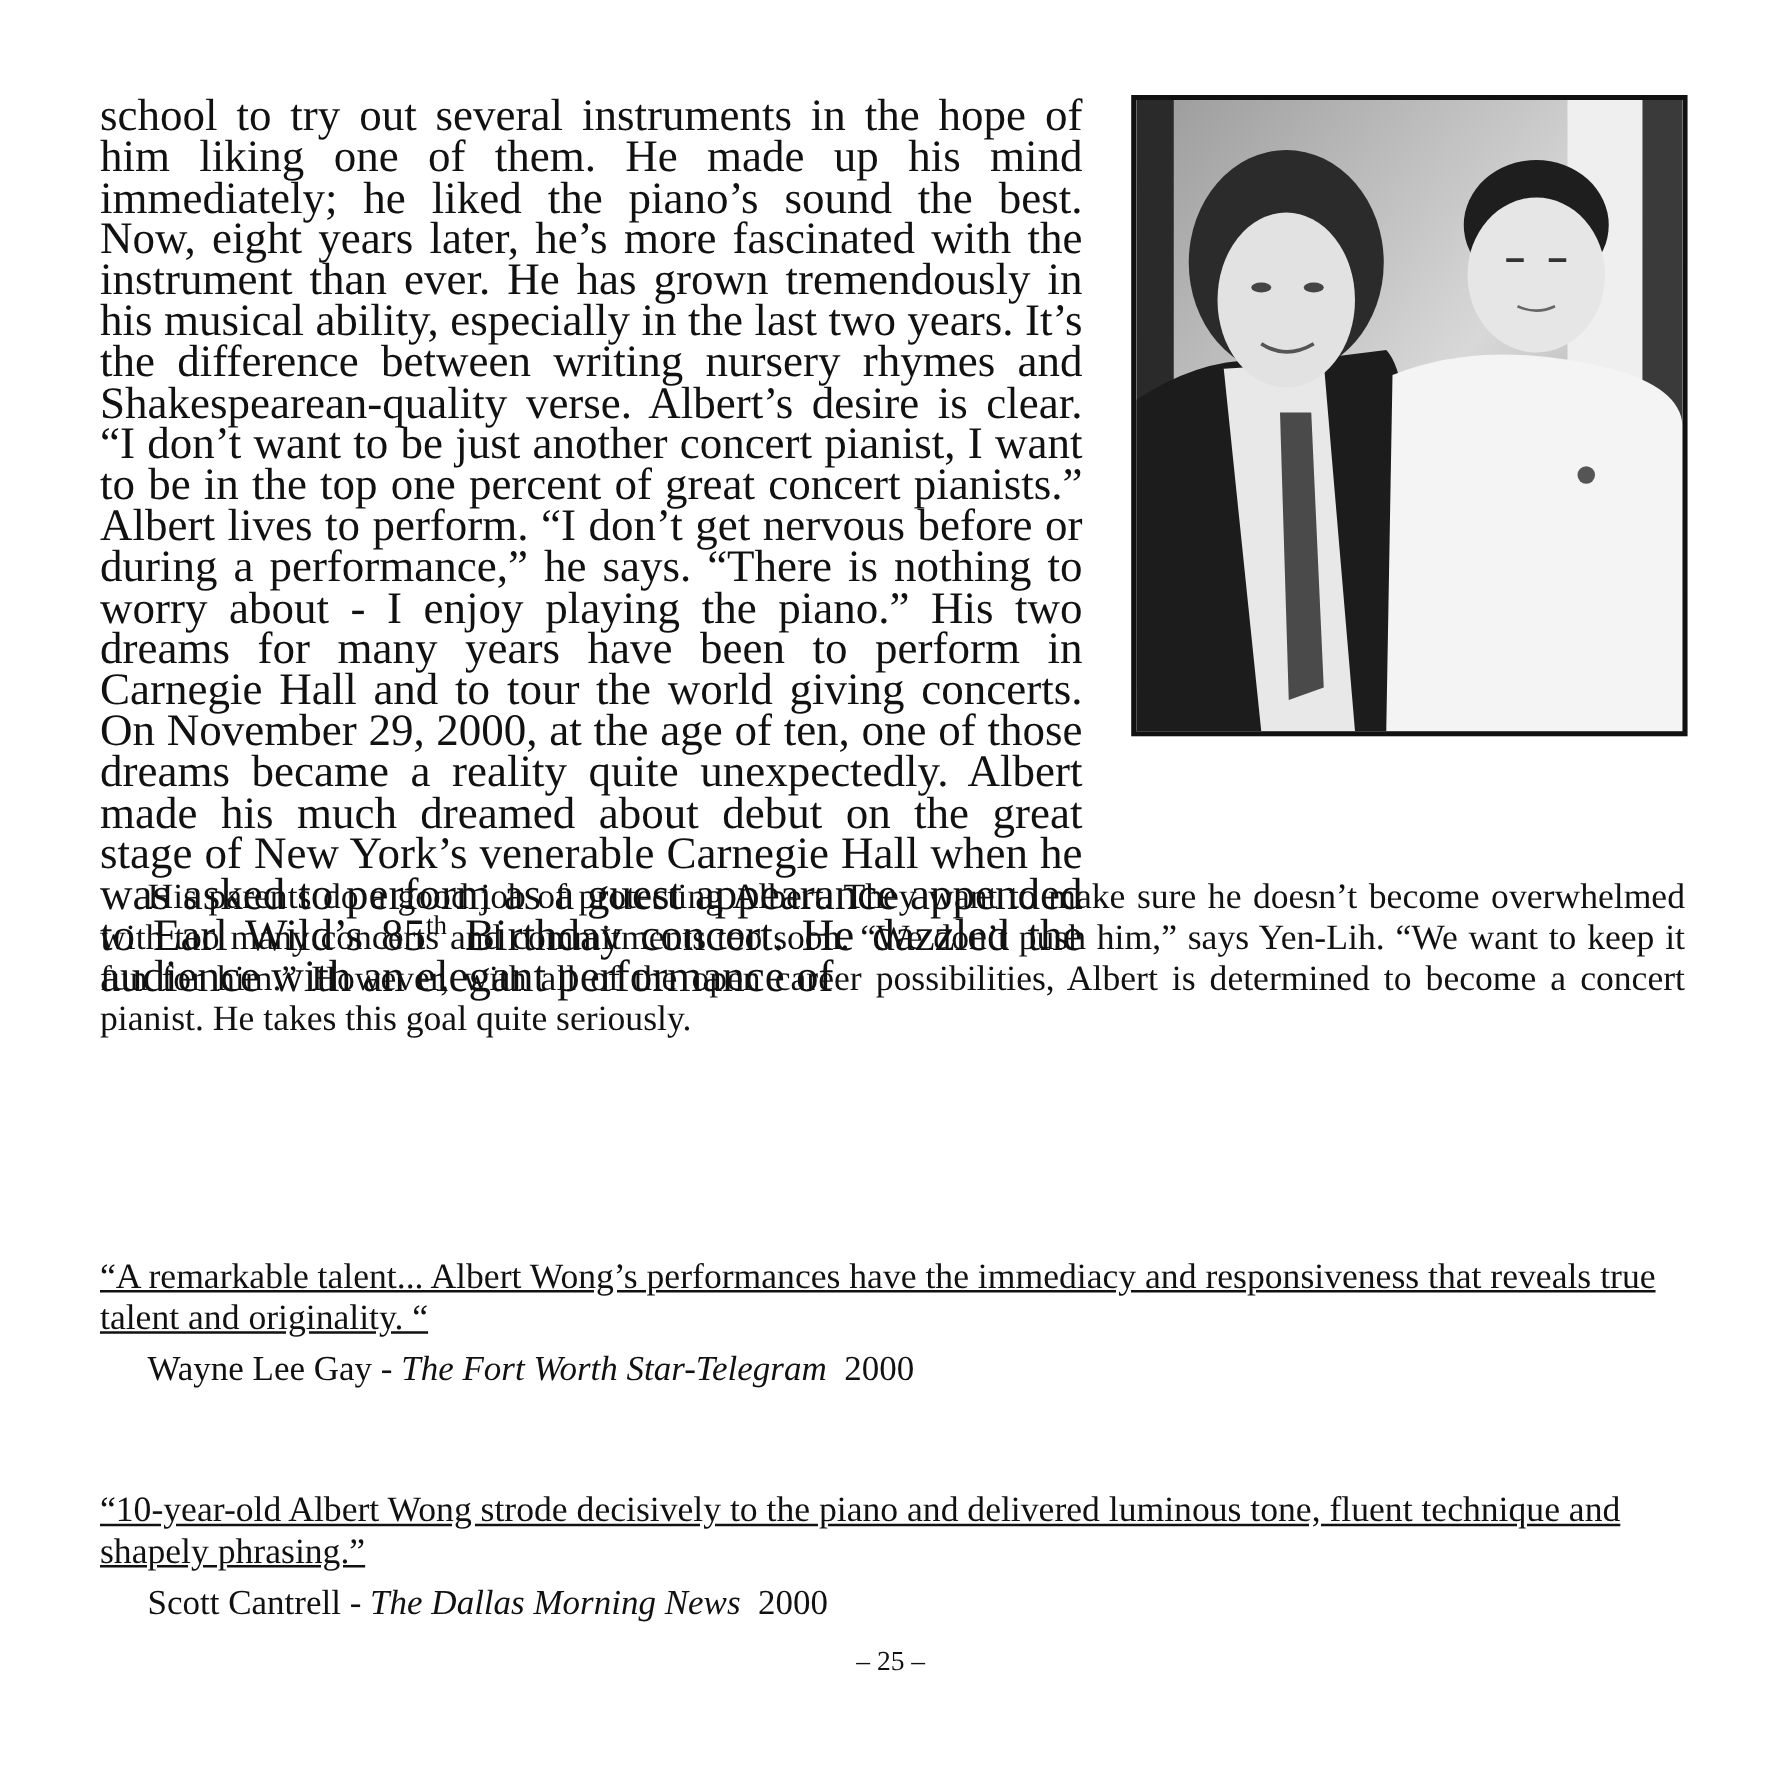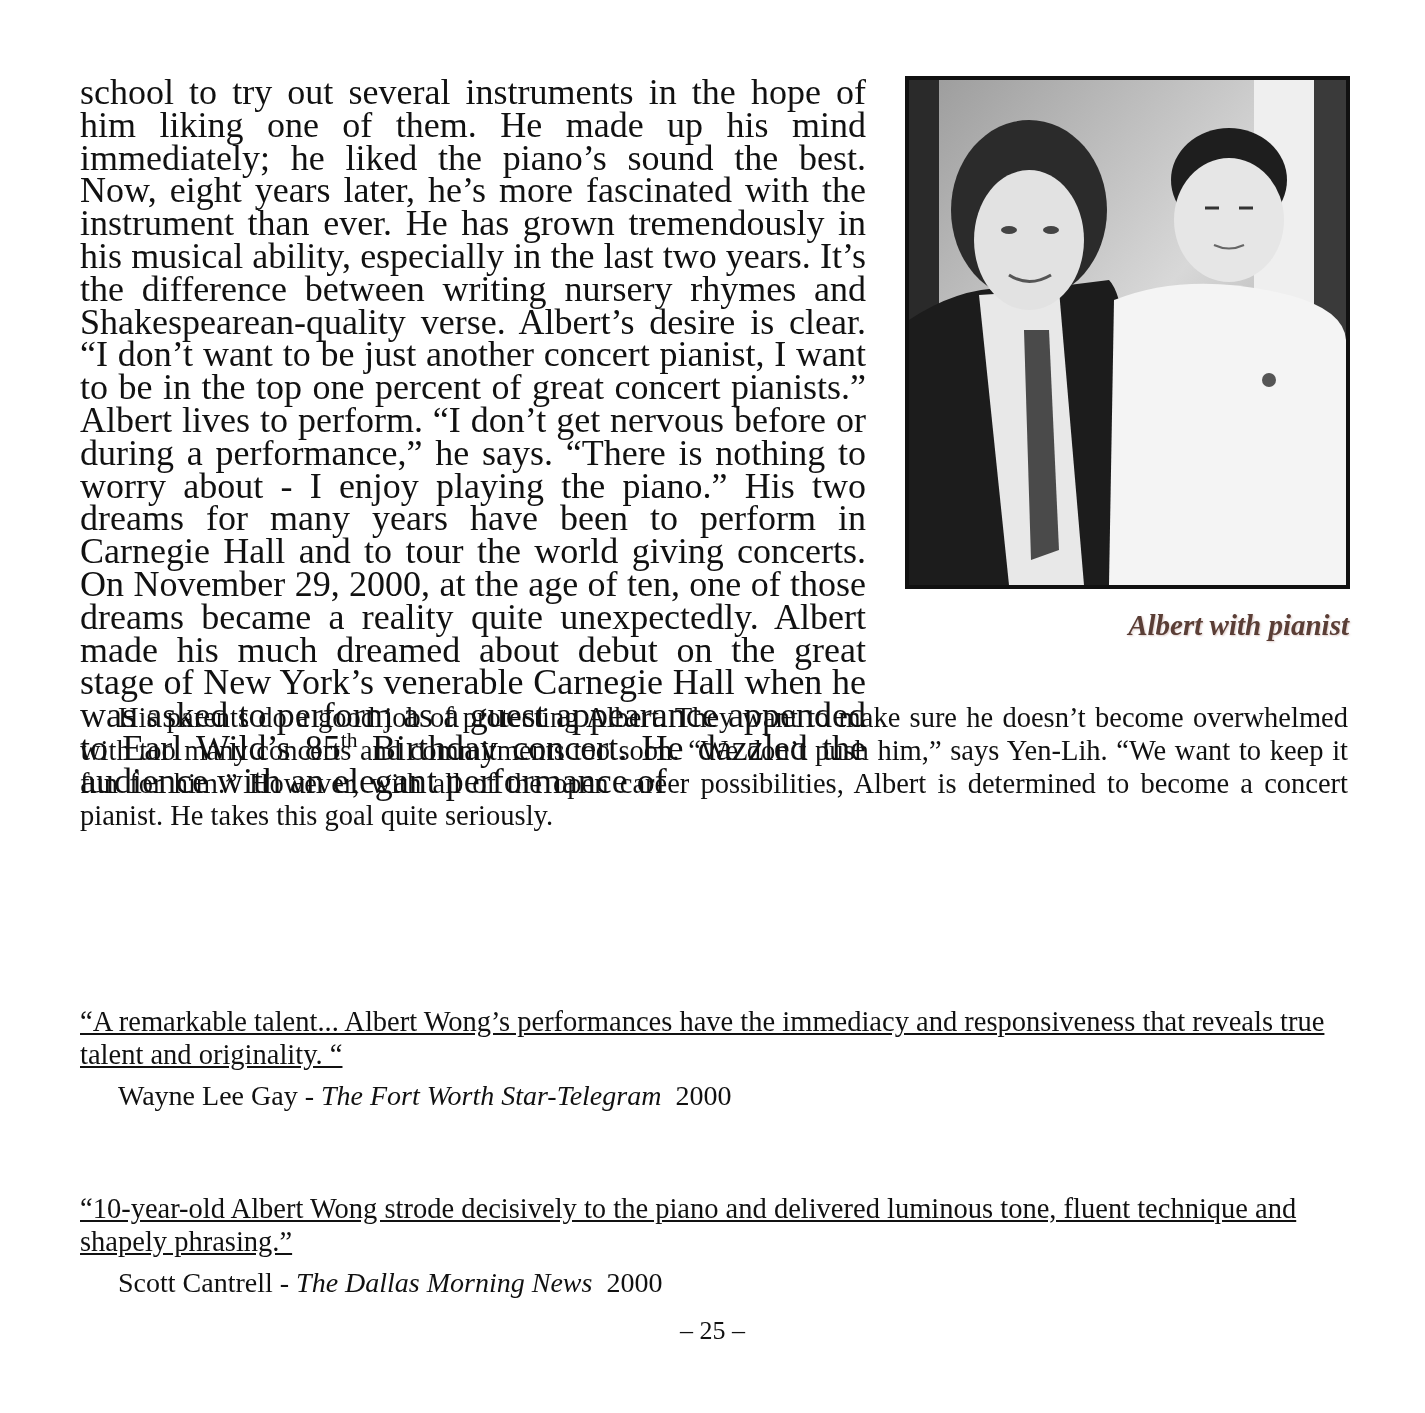--- a/index.html
+++ b/index.html
@@ -14,21 +14,21 @@
   .indent { text-indent: 38px; }
   .photo { position: absolute; left: 905px; top: 76px; width: 445px; height: 513px;
            border: 4px solid #111; box-sizing: border-box; overflow: hidden;
            background: #cfcfcf; }
   .caption { position: absolute; right: 76px; top: 606px; text-align: right;
              font-style: italic; font-weight: bold; font-size: 29px; line-height: 38px;
              color: #5a3e36; text-shadow: 1px 1px 2px rgba(160,110,100,0.35); }
   .quote { position: absolute; left: 80px; width: 1268px; font-size: 28.5px; line-height: 32.8px; text-decoration: underline; }
   .attr { position: absolute; left: 118px; font-size: 28px; font-weight: normal; }
   .attr i { font-style: italic; }
-  .pagenum { position: absolute; left: 0; width: 1425px; text-align: center; top: 1316px; font-size: 26px; }
+  .pagenum { position: absolute; left: 0; width: 1425px; text-align: center; top: 1316px; font-size: 22px; }
   sup { font-size: 60%; line-height: 0; }
 </style>
 </head>
 <body>
 
 <div class="col">
   <p><span>school to try out several instruments in the hope of him liking one of them. He made up his mind immediately; he liked the piano’s sound the best.  Now, eight years later, he’s more fascinated with the instrument than ever. He has grown tremendously in his musical ability, especially in the last two years. It’s the difference between writing nursery rhymes and Shakespearean-quality verse.  Albert’s desire is clear. “I don’t want to be just another concert pianist, I want to be in the top one percent of great concert pianists.” Albert lives to perform. “I don’t get nervous before or during a performance,” he says. “There is nothing to worry about - I enjoy playing the piano.” His two dreams for many years have been to perform in Carnegie Hall and to tour the world giving concerts. On November 29, 2000, at the age of ten, one of those dreams became a reality quite unexpectedly.  Albert made his much dreamed about debut on the great stage of New York’s venerable Carnegie Hall when he was asked to perform as a guest appearance appended to Earl Wild’s 85</span><sup>th</sup><span> Birthday concert.  He dazzled the audience with an elegant performance of</span></p>
 </div>
 
 <div class="photo">
@@ -57,21 +57,20 @@
     <path d="M205,220 Q280,190 380,215 Q435,230 437,260 L437,505 L200,505 Z" fill="#f4f4f4"></path>
     <ellipse cx="320" cy="100" rx="58" ry="52" fill="#1e1e1e"></ellipse>
     <ellipse cx="320" cy="140" rx="55" ry="62" fill="#e6e6e6"></ellipse>
     <path d="M296,128 h14 M330,128 h14" stroke="#333" stroke-width="3"></path>
     <path d="M305,165 Q320,172 335,165" stroke="#666" stroke-width="2" fill="none"></path>
     <circle cx="360" cy="300" r="7" fill="#555"></circle>
   </svg>
 </div>
 
 <div class="caption">
-  <div>Albert with pianist</div>
 </div>
 
 <div class="full" style="top:702px;">
   <p class="indent">His parents do a good job of protecting Albert. They want to make sure he doesn’t become overwhelmed with too many concerts and commitments too soon. “We don’t push him,” says Yen-Lih. “We want to keep it fun for him.”   However, with all of the open career possibilities, Albert is determined to become a concert pianist.  He takes this goal quite seriously.</p>
 </div>
 
 <div class="quote" style="top:1006px;">
   <p style="margin:0">“A remarkable talent... Albert Wong’s performances have the immediacy and responsiveness that reveals true talent and originality. “</p>
 </div>
 <div class="attr" style="top:1080px;">

